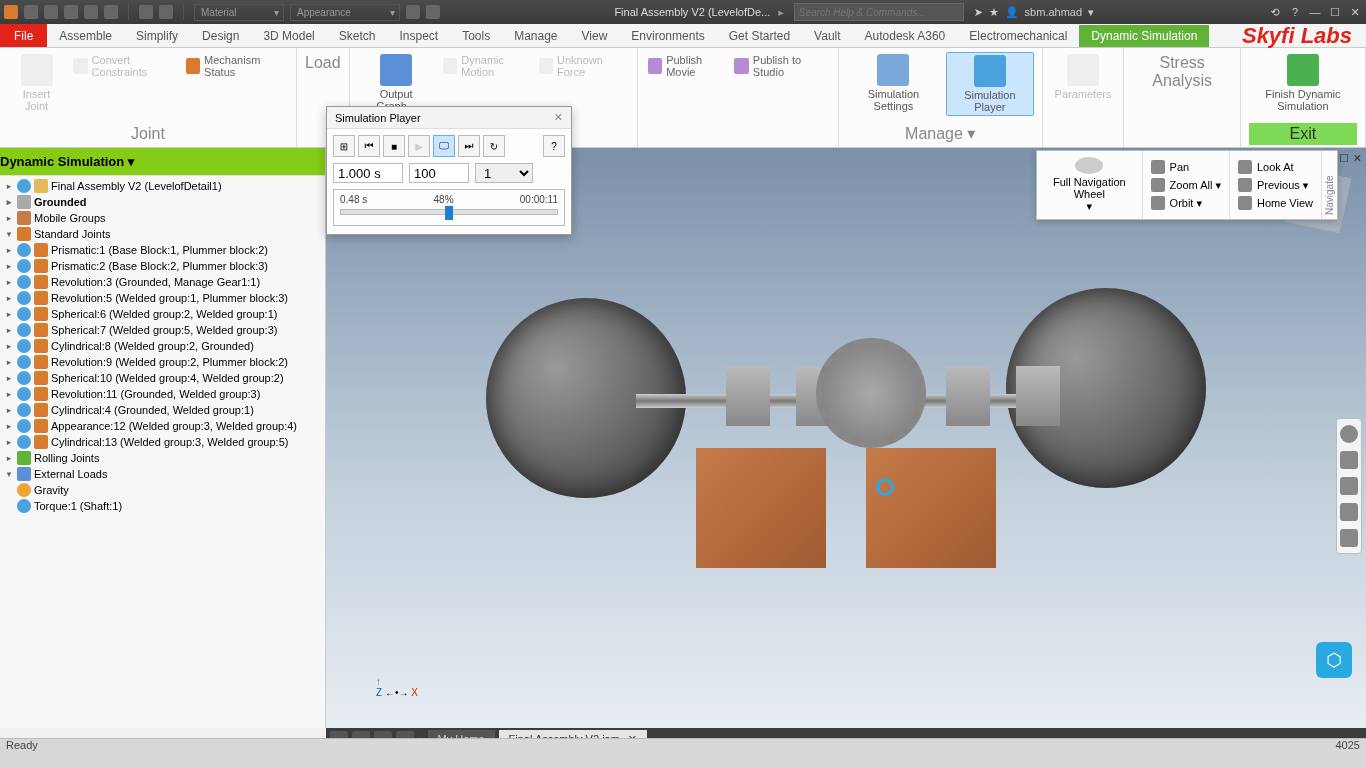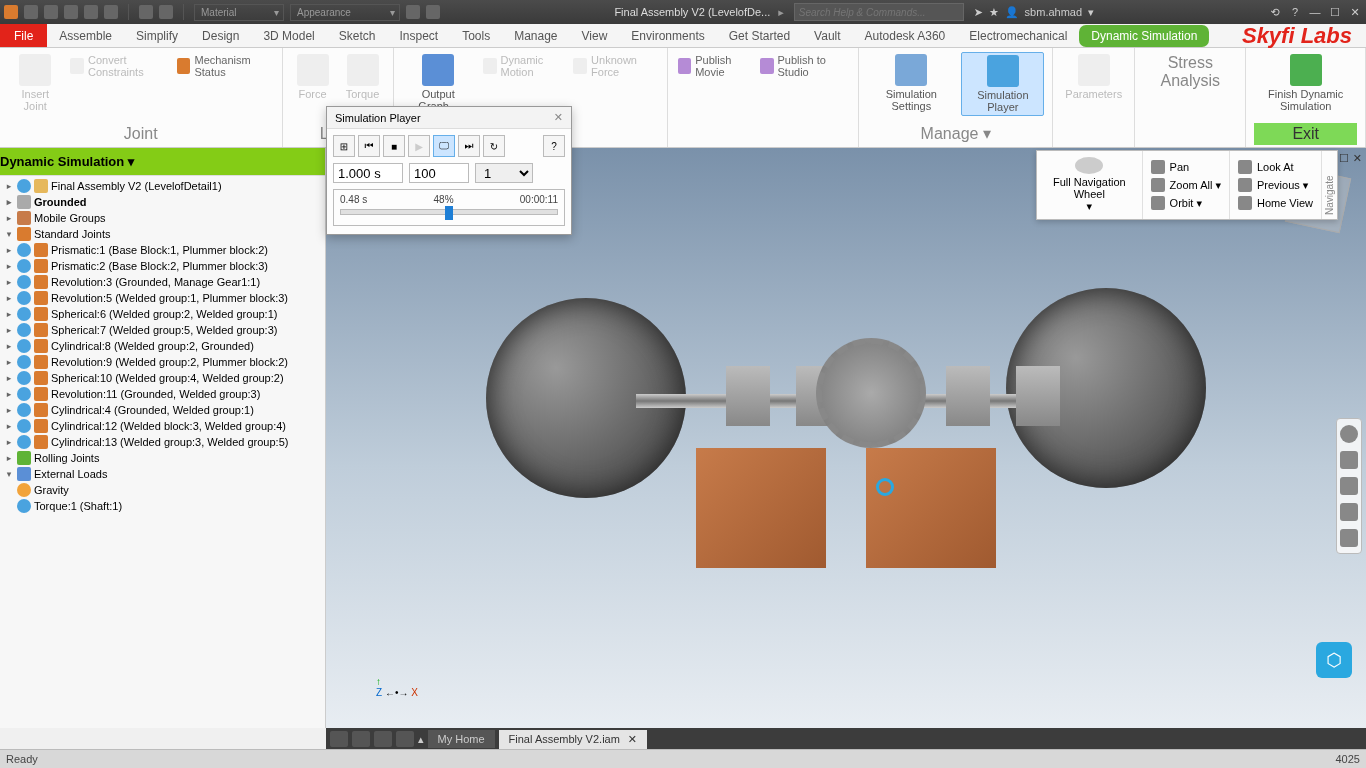--- a/index.html
+++ b/index.html
@@ -15,21 +15,21 @@
 .titlebar .doc-title { margin-left: auto; margin-right: 8px; color: #ddd; }
 .titlebar .search { width: 170px; height: 18px; background: #555; border: 1px solid #666; color: #bbb; padding: 0 4px; font-size: 10px; font-style: italic; }
 .titlebar .user { margin-left: 10px; display: flex; gap: 6px; align-items: center; }
 .titlebar .winbtns { margin-left: auto; display: flex; gap: 6px; }
 .titlebar .winbtns span { width: 14px; text-align: center; cursor: pointer; }
 
 
 .menubar { height: 24px; background: #f5f5f5; display: flex; align-items: center; font-size: 12px; border-bottom: 1px solid #ccc; }
 .menubar .file { background: #e2231a; color: #fff; padding: 4px 14px; height: 100%; display: flex; align-items: center; }
 .menubar .tab { padding: 4px 12px; color: #555; cursor: pointer; }
-.menubar .tab.active { background: #5fb336; color: #fff; border-radius: 7px; }
+.menubar .tab.active { background: #5fb336; color: #fff; }
 .menubar .logo { margin-left: auto; margin-right: 14px; color: #e2231a; font-weight: bold; font-size: 22px; font-style: italic; }
 
 
 .ribbon { height: 100px; background: #fcfcfc; border-bottom: 1px solid #ccc; display: flex; align-items: stretch; font-size: 11px; color: #555; }
 .ribbon .group { border-right: 1px solid #ddd; padding: 4px 8px 2px; display: flex; flex-direction: column; justify-content: space-between; align-items: center; }
 .ribbon .group .items { display: flex; gap: 6px; align-items: flex-start; flex: 1; }
 .ribbon .group .label { font-size: 16px; color: #888; text-align: center; padding: 2px 0; width: 100%; }
 .ribbon .btn-lg { display: flex; flex-direction: column; align-items: center; gap: 2px; padding: 2px 4px; cursor: pointer; text-align: center; min-width: 44px; }
 .ribbon .btn-lg .ico { width: 32px; height: 32px; background: #ddd; border-radius: 3px; }
 .ribbon .btn-sm { display: flex; align-items: center; gap: 4px; padding: 2px; font-size: 11px; color: #666; }
@@ -107,21 +107,21 @@
 .simplayer .progress .thumb { position: absolute; top: -4px; width: 8px; height: 14px; background: #1e7fd6; }
 
 
 .doctabs { position: absolute; left: 326px; right: 0; bottom: 18px; height: 22px; background: #3c3c3c; display: flex; align-items: center; font-size: 11px; color: #ccc; padding: 0 4px; gap: 4px; }
 .doctabs .tico { width: 18px; height: 16px; background: #555; border-radius: 2px; cursor: pointer; }
 .doctabs .dtab { padding: 3px 10px; background: #555; cursor: pointer; display: flex; gap: 8px; align-items: center; }
 .doctabs .dtab.active { background: #e5e5e5; color: #333; }
 .doctabs .dclose { cursor: pointer; }
 
 
-.statusbar { position: absolute; left: 0; right: 0; bottom: 0; height: 19px; background: #d8d8d8; border-top: 1px solid #bbb; display: flex; align-items: center; font-size: 11px; padding: 0 6px; color: #444; }
+.statusbar { position: absolute; left: 0; right: 0; bottom: 0; height: 30px; background: #d8d8d8; border-top: 1px solid #bbb; display: flex; font-size: 11px; padding: 0 6px; color: #444; }
 .statusbar .right { margin-left: auto; display: flex; gap: 0; }
 
 .share-badge { position: absolute; right: 14px; bottom: 50px; width: 36px; height: 36px; background: #2aa8e0; border-radius: 6px; display:flex; align-items:center; justify-content:center; color:#fff; font-size:18px; }
 </style>
 </head>
 <body>
 
 <div class="titlebar">
   <div class="qat">
     <span class="ico" style="background:#d97b2f"></span>
@@ -178,30 +178,20 @@
           </div>
         <div class="btn-sm">
             <span class="ico" style="background:#d97b2f"></span>
             <span>Mechanism Status</span>
           </div>
       </div>
     </div>
     <div class="label">Joint</div>
   </div>
   <div class="group">
-    <div class="items">
-      <div class="btn-lg disabled">
-          <div class="ico"></div>
-          <span>Force</span>
-        </div>
-      <div class="btn-lg disabled">
-          <div class="ico"></div>
-          <span>Torque</span>
-        </div>
-    </div>
     <div class="label">Load</div>
   </div>
   <div class="group">
     <div class="items">
       <div class="btn-lg">
           <div class="ico" style="background:#5b8fd6"></div>
           <span>Output Graph...</span>
         </div>
       <div class="stack">
         <div class="btn-sm disabled">
@@ -355,21 +345,21 @@
         <div class="node ind2">
           <span class="twist">▸</span>
           <span class="nico i"></span>
           <span class="nico j"></span>
           <span>Cylindrical:4 (Grounded, Welded group:1)</span>
         </div>
         <div class="node ind2">
           <span class="twist">▸</span>
           <span class="nico i"></span>
           <span class="nico j"></span>
-          <span>Cylindrical:12 (Welded block:3, Welded group:4)</span>
+          <span>Appearance:12 (Welded group:3, Welded group:4)</span>
         </div>
         <div class="node ind2">
           <span class="twist">▸</span>
           <span class="nico i"></span>
           <span class="nico j"></span>
           <span>Cylindrical:13 (Welded group:3, Welded group:5)</span>
         </div>
       </div>
     <div class="node ind1">
         <span class="twist">▸</span>

